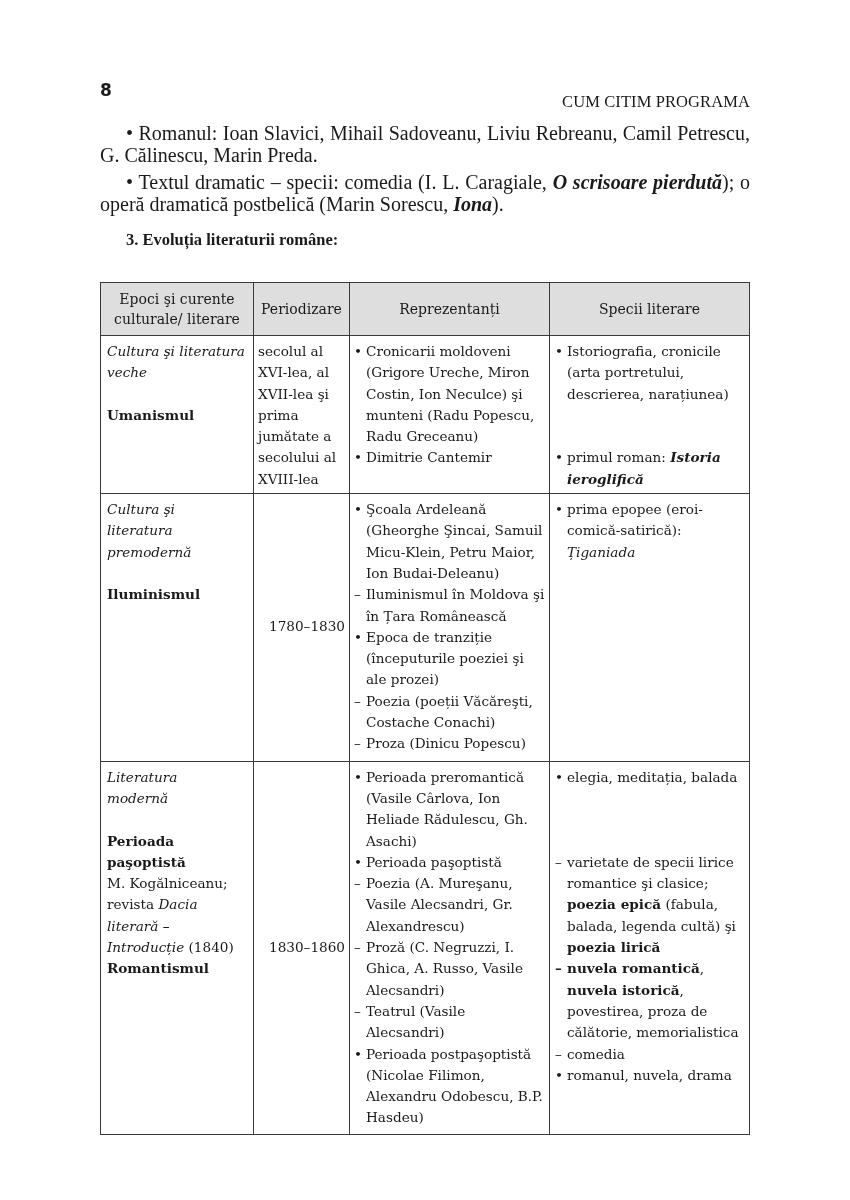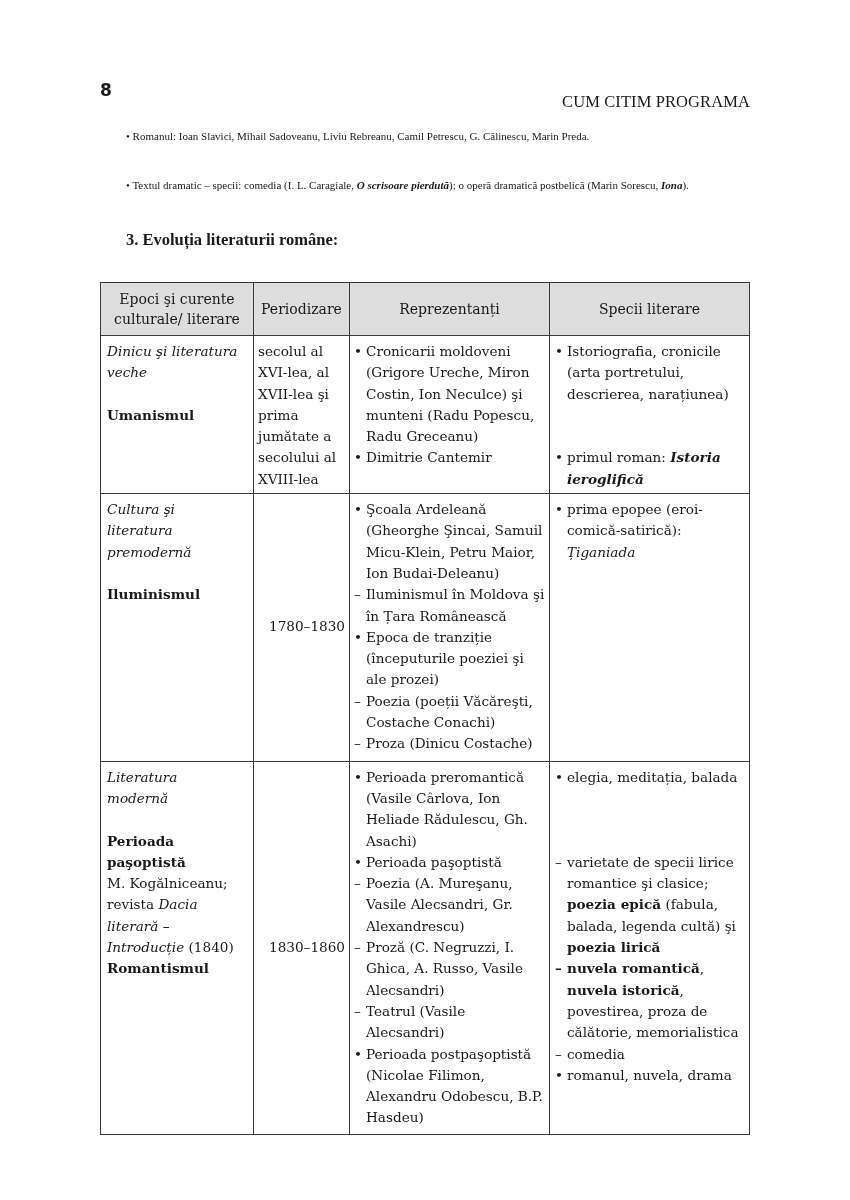--- a/index.html
+++ b/index.html
@@ -2,22 +2,22 @@
 <html><head>
 <meta charset="utf-8">
 <style>
   html, body { margin:0; padding:0; background:#ffffff; }
   body { width:850px; height:1200px; position:relative; overflow:hidden;
          font-family:"DejaVu Serif","Liberation Serif",serif; color:#1a1a1a; }
   .header { position:absolute; left:100px; top:80px; width:650px; height:22px; }
   .page-num { position:absolute; left:0; top:0; font-family:"DejaVu Sans","Liberation Sans",sans-serif;
               font-weight:bold; font-size:17px; }
   .running-title { position:absolute; right:0; top:12px; font-family:"Liberation Serif",serif; font-size:16.5px; letter-spacing:0.1px; }
-  .para { position:absolute; left:100px; width:650px; font-family:"Liberation Serif",serif; font-size:11px;
-          line-height:28px; text-align:justify; }
+  .para { position:absolute; left:100px; width:650px; font-family:"Liberation Serif",serif; font-size:20px;
+          line-height:22px; text-align:justify; }
   .p1 { top:122px; }
   .p2 { top:171px; }
   .indent { display:inline-block; width:26px; }
   .section-title { position:absolute; left:126px; top:230px; font-family:"Liberation Serif",serif;
                    font-weight:bold; font-size:16.5px; }
   table { position:absolute; left:100px; top:282px; width:650px; border-collapse:collapse;
           font-family:"DejaVu Serif",serif; font-size:13.6px; line-height:21.3px; }
   th, td { border:1px solid #3a3a3a; vertical-align:top; padding:0 4px; }
   th { background:#dedede; font-weight:normal; text-align:center; vertical-align:middle;
        height:52px; line-height:20px; font-size:14px; }
@@ -55,21 +55,21 @@
       <th>Epoci şi curente culturale/ literare</th>
       <th>Periodizare</th>
       <th>Reprezentanți</th>
       <th>Specii literare</th>
     </tr>
   </thead>
   <tbody>
 
     <tr class="r1">
       <td class="c1">
-        <div class="it">Dinicu şi literatura veche</div>
+        <div class="it">Cultura şi literatura veche</div>
         <div class="gap"></div>
         <div class="bd">Umanismul</div>
       </td>
       <td class="c2">secolul al XVI-lea, al XVII-lea şi prima jumătate a secolului al XVIII-lea</td>
       <td class="c3">
         <div class="li"><span class="mk">•</span><span>Cronicarii moldoveni (Grigore Ureche, Miron Costin, Ion Neculce) şi munteni (Radu Popescu, Radu Greceanu)</span></div>
         <div class="li"><span class="mk">•</span><span>Dimitrie Cantemir</span></div>
       </td>
       <td class="c4">
         <div class="li"><span class="mk">•</span><span>Istoriografia, cronicile (arta portretului, descrierea, narațiunea)</span></div>
@@ -84,21 +84,21 @@
         <div class="it" style="width:90px">Cultura şi literatura premodernă</div>
         <div class="gap"></div>
         <div class="bd">Iluminismul</div>
       </td>
       <td class="c2 mid">1780–1830</td>
       <td class="c3">
         <div class="li"><span class="mk">•</span><span>Şcoala Ardeleană (Gheorghe Şincai, Samuil Micu-Klein, Petru Maior, Ion Budai-Deleanu)</span></div>
         <div class="li"><span class="mk">–</span><span>Iluminismul în Moldova şi în Țara Românească</span></div>
         <div class="li"><span class="mk">•</span><span>Epoca de tranziție (începuturile poeziei şi ale prozei)</span></div>
         <div class="li"><span class="mk">–</span><span>Poezia (poeții Văcăreşti, Costache Conachi)</span></div>
-        <div class="li"><span class="mk">–</span><span>Proza (Dinicu Costache)</span></div>
+        <div class="li"><span class="mk">–</span><span>Proza (Dinicu Popescu)</span></div>
       </td>
       <td class="c4">
         <div class="li"><span class="mk">•</span><span>prima epopee (eroi-comică-satirică): </span><span class="it">Țiganiada</span></div>
       </td>
     </tr>
 
     <tr class="r3">
       <td class="c1">
         <div class="it" style="width:90px">Literatura modernă</div>
         <div class="gap"></div>

